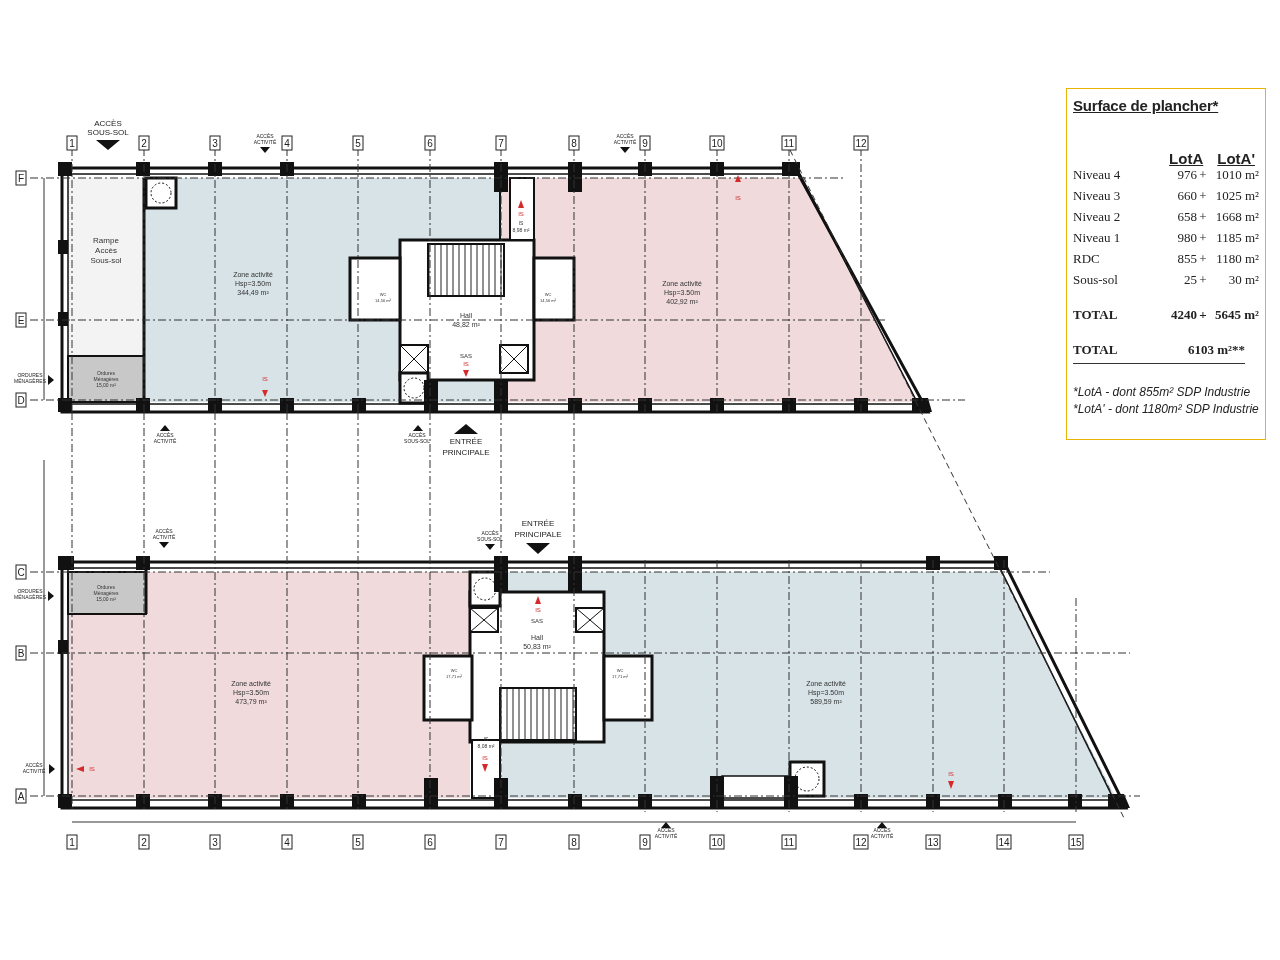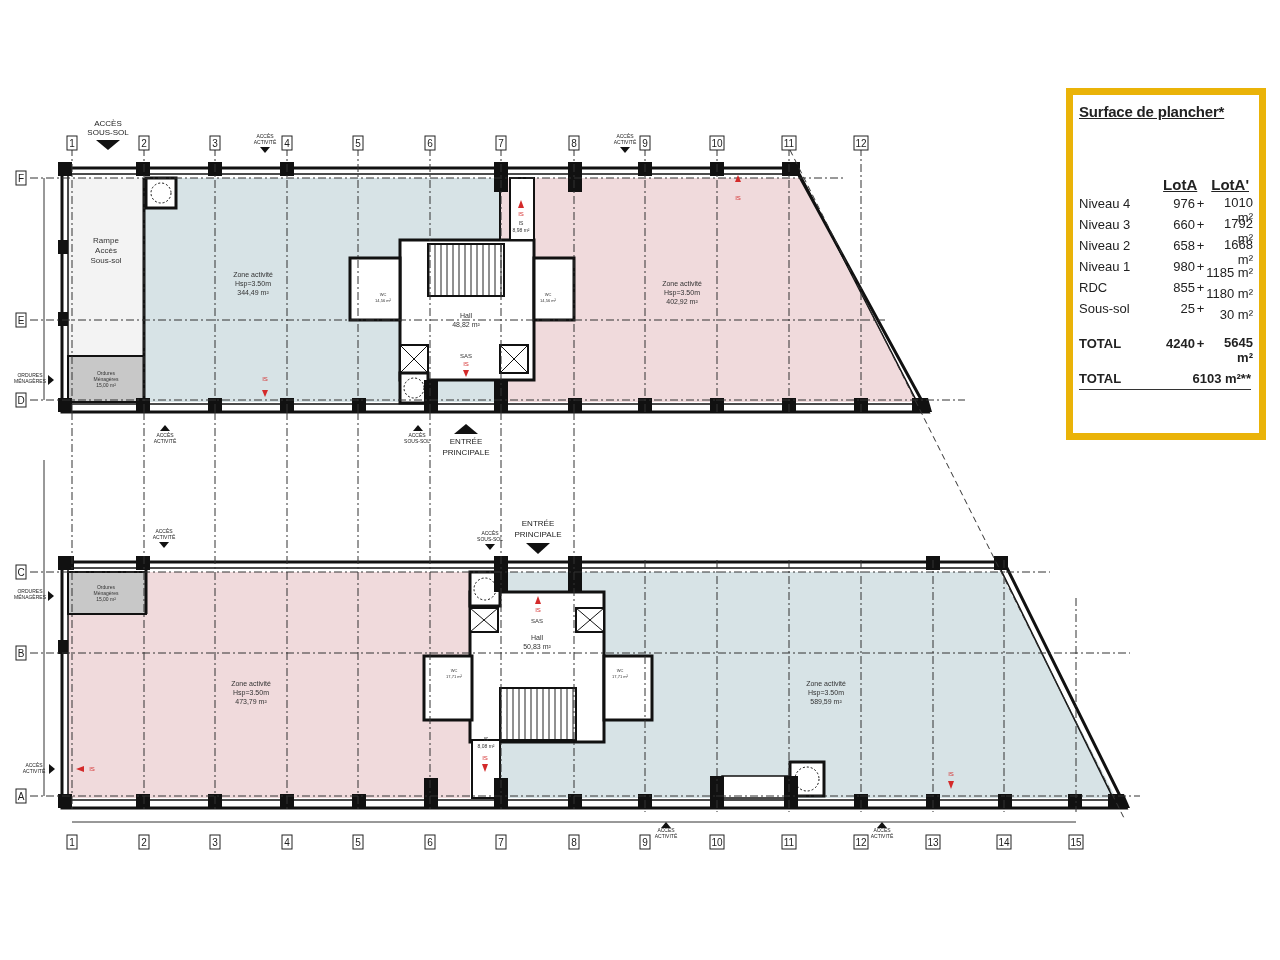--- a/index.html
+++ b/index.html
@@ -1,30 +1,30 @@
 <!DOCTYPE html>
 <html><head>
 <meta charset="utf-8">
 <style>
   html, body { margin:0; padding:0; background:#ffffff; }
   body { width:1280px; height:960px; position:relative; overflow:hidden; font-family:"Liberation Sans", sans-serif; }
   #plan { position:absolute; left:0; top:0; width:1280px; height:960px; }
   .legend {
     position:absolute; left:1066px; top:88px; width:200px; height:352px;
-    border:7px solid #eab308; background:#fff; box-sizing:border-box; padding:8px 6px;
+    border:1px solid #eab308; background:#fff; box-sizing:border-box; padding:8px 6px;
     font-family:"Liberation Sans", sans-serif; color:#222;
   }
   .legend h1 { font-size:15px; font-weight:bold; margin:0; text-decoration:underline; letter-spacing:-0.2px; }
-  .legend .cols { display:flex; justify-content:flex-end; gap:14px; margin-top:56px; font-size:15px; font-weight:bold; }
+  .legend .cols { display:flex; justify-content:flex-end; gap:14px; margin-top:36px; font-size:15px; font-weight:bold; }
   .legend .cols span { text-decoration:underline; }
-  .legend .row { display:flex; font-size:13px; height:21px; align-items:center; }
+  .legend .row { display:flex; font-size:13px; height:21px; align-items:flex-start;font-family:Liberation Serif, serif; }
   .legend .row .lbl { width:72px; }
   .legend .row .a { width:52px; text-align:right; }
   .legend .row .plus { width:12px; text-align:center; }
-  .legend .row .b { width:50px; text-align:right;margin-top:12px; }
+  .legend .row .b { width:50px; text-align:right; }
   .legend .tot { font-weight:bold; margin-top:14px; }
   .legend .grand { font-weight:bold; margin-top:14px; border-bottom:1px solid #333; width:172px; }
   .legend .grand .lbl { width:90px; }
   .legend .grand .val { width:82px; text-align:right; }
   .legend .notes { margin-top:20px; font-size:12px; font-style:italic; line-height:17px; }
 </style>
 </head>
 <body>
 
 <svg id="plan" viewBox="0 0 1280 960" xmlns="http://www.w3.org/2000/svg">
@@ -378,21 +378,21 @@
   <div class="row">
       <span class="lbl">Niveau 4</span>
       <span class="a">976</span>
       <span class="plus">+</span>
       <span class="b">1010 m²</span>
     </div>
   <div class="row">
       <span class="lbl">Niveau 3</span>
       <span class="a">660</span>
       <span class="plus">+</span>
-      <span class="b">1792 m²</span>
+      <span class="b">1025 m²</span>
     </div>
   <div class="row">
       <span class="lbl">Niveau 2</span>
       <span class="a">658</span>
       <span class="plus">+</span>
       <span class="b">1668 m²</span>
     </div>
   <div class="row">
       <span class="lbl">Niveau 1</span>
       <span class="a">980</span>
@@ -414,13 +414,17 @@
   <div class="row tot">
       <span class="lbl">TOTAL</span>
       <span class="a">4240</span>
       <span class="plus">+</span>
       <span class="b">5645 m²</span>
     </div>
   <div class="row grand">
       <span class="lbl">TOTAL</span>
       <span class="val">6103 m²**</span>
     </div>
+  <div class="notes">
+    <div>*LotA  - dont 855m² SDP Industrie</div>
+    <div>*LotA' - dont 1180m² SDP Industrie</div>
+  </div>
 </div>
 
 </body></html>

